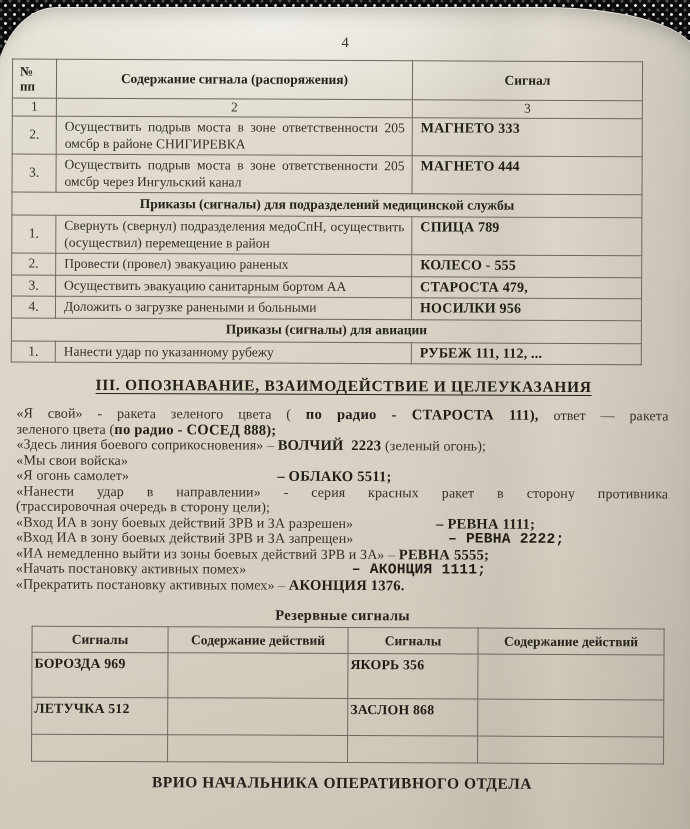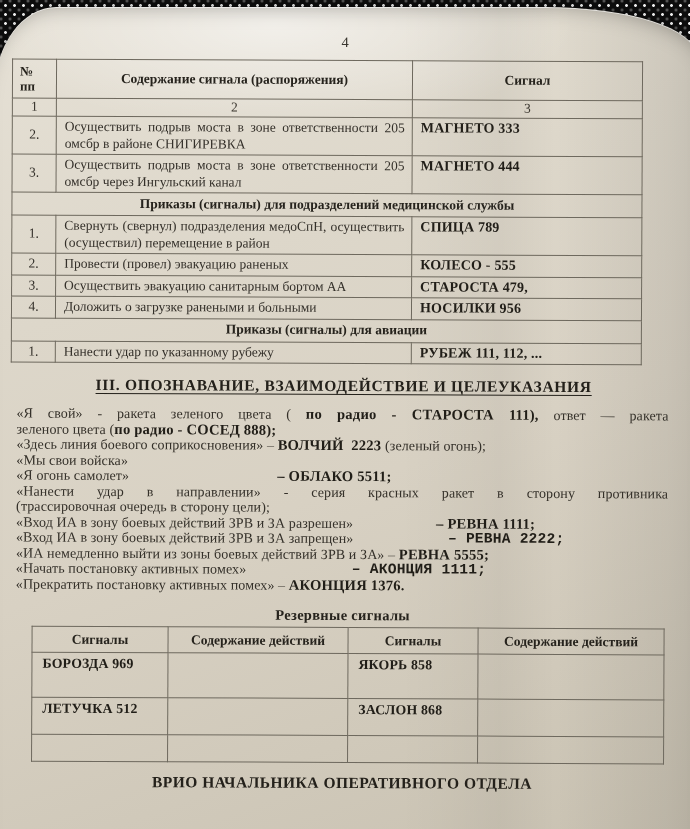--- a/index.html
+++ b/index.html
@@ -60,21 +60,21 @@
   .ln.jline{white-space:normal;text-align:justify;text-align-last:justify;}
   .ln .tab{position:absolute;top:0;white-space:pre;}
   .b{font-weight:bold;color:#211e18;font-size:14.6px;letter-spacing:.2px;}
 
   
   .res-title{margin-top:14px;text-align:center;font-weight:bold;color:#26231d;font-size:14.5px;letter-spacing:.3px;}
   .res-table{
     margin:3px 0 0 34px;width:632px;table-layout:fixed;
     font-size:13.5px;border:1.5px solid #5b564c;
   }
-  .res-table th,.res-table td{border:1px solid #6e695e;padding:1px 10px;}
+  .res-table th,.res-table td{border:1px solid #6e695e;padding:1px 2px;}
   .res-table th{font-weight:bold;color:#26231d;text-align:center;height:23px;vertical-align:middle;}
   .res-table td{vertical-align:top;margin-left:8px;}
   td.rsig{font-weight:bold;color:#211e18;font-size:13.8px;letter-spacing:.2px;padding-top:3px;}
   #res-rows tr:nth-child(1){height:45px;}
   #res-rows tr:nth-child(2){height:37px;}
   #res-rows tr:nth-child(3){height:27px;}
 
   .footer{
     margin-top:11px;text-align:center;font-weight:bold;color:#24211b;
     font-size:15.5px;letter-spacing:.5px;
@@ -184,21 +184,21 @@
           <th>Сигналы</th>
           <th>Содержание действий</th>
           <th>Сигналы</th>
           <th>Содержание действий</th>
         </tr>
       </thead>
       <tbody id="res-rows">
           <tr>
             <td class="rsig">БОРОЗДА 969</td>
             <td class="ract"></td>
-            <td class="rsig">ЯКОРЬ 858</td>
+            <td class="rsig">ЯКОРЬ 356</td>
             <td class="ract"></td>
           </tr>
           <tr>
             <td class="rsig">ЛЕТУЧКА 512</td>
             <td class="ract"></td>
             <td class="rsig">ЗАСЛОН 868</td>
             <td class="ract"></td>
           </tr>
           <tr>
             <td class="rsig"></td>

